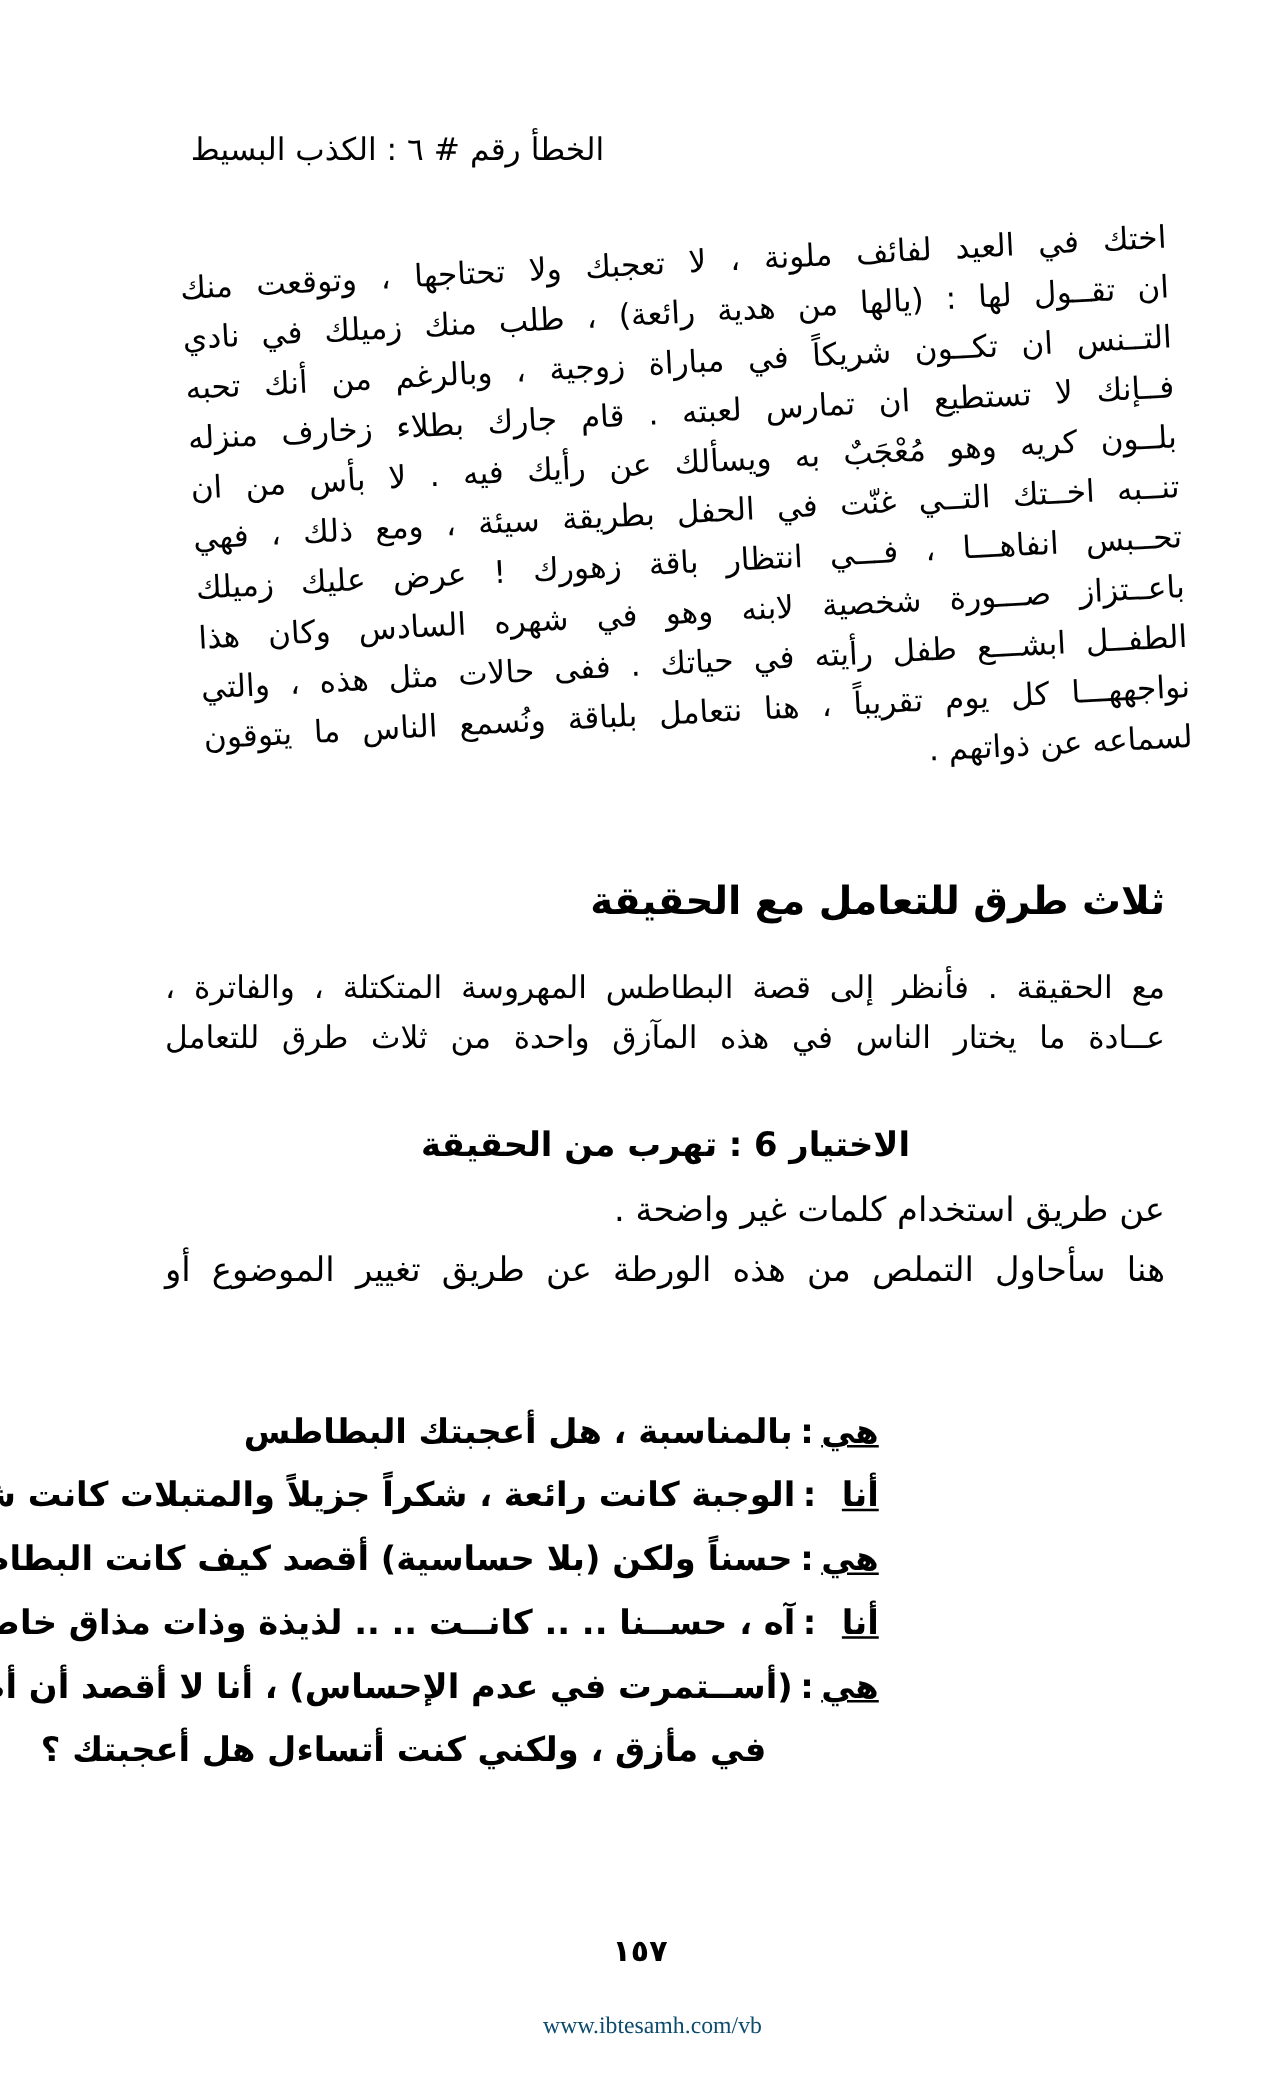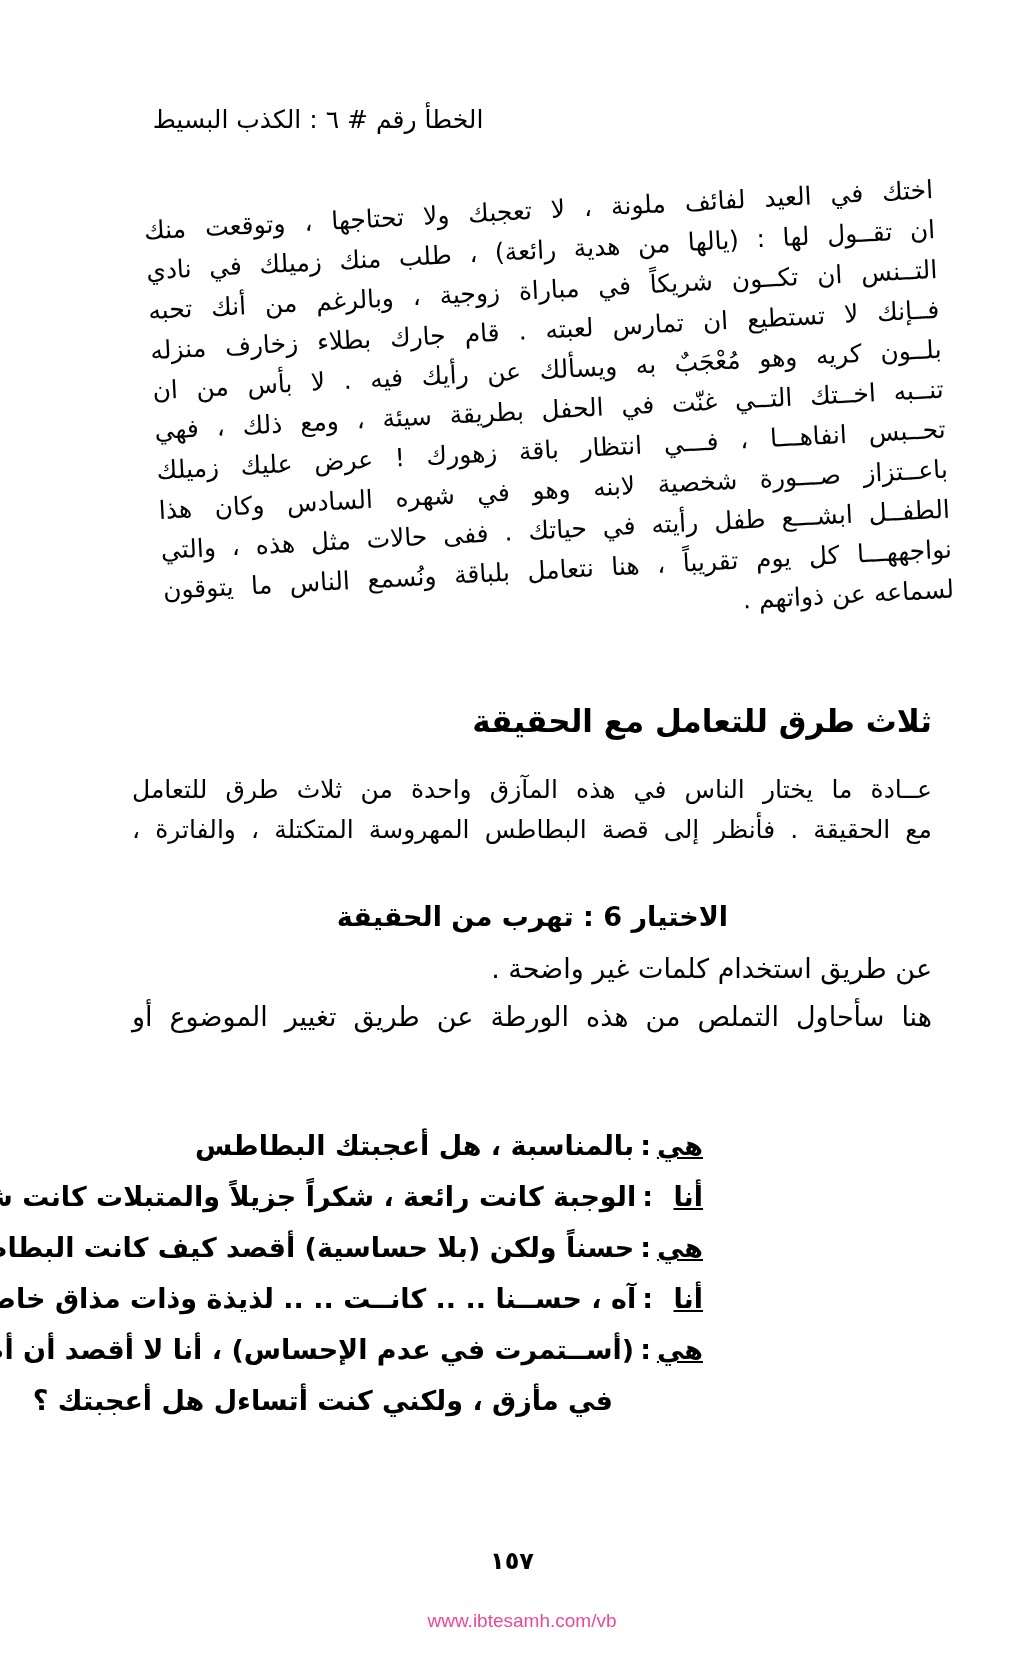--- a/index.html
+++ b/index.html
@@ -130,23 +130,23 @@
       font-weight: bold;
       line-height: 32px;
     }
     .watermark {
       position: absolute;
       top: 1608px;
       left: 300px;
       width: 420px;
       direction: ltr;
       text-align: center;
-      font-family: Liberation Sans, sans-serif;
+      font-family: Liberation Serif, serif;
       font-size: 19px;
-      color: #ec4899;
+      color: #0c4a6e;
       line-height: 26px;
     }
   </style>
 </head>
 <body>
 
 <div class="page">
 
   <div class="chapter-title">الخطأ رقم # ٦ : الكذب البسيط</div>
 
@@ -160,22 +160,22 @@
     <div class="line">تحــبس انفاهـــا ، فـــي انتظار باقة زهورك ! عرض عليك زميلك</div>
     <div class="line">باعــتزاز صـــورة شخصية لابنه وهو في شهره السادس وكان هذا</div>
     <div class="line">الطفــل ابشـــع طفل رأيته في حياتك . ففى حالات مثل هذه ، والتي</div>
     <div class="line">نواجههـــا كل يوم تقريباً ، هنا نتعامل بلباقة ونُسمع الناس ما يتوقون</div>
     <div class="line last">لسماعه عن ذواتهم .</div>
   </div>
 
   <div class="section-heading">ثلاث طرق للتعامل مع الحقيقة</div>
 
   <div class="para para-intro">
+    <div class="line">مع الحقيقة . فأنظر إلى قصة البطاطس المهروسة المتكتلة ، والفاترة ،</div>
     <div class="line">عــادة ما يختار الناس في هذه المآزق واحدة من ثلاث طرق للتعامل</div>
-    <div class="line">مع الحقيقة . فأنظر إلى قصة البطاطس المهروسة المتكتلة ، والفاترة ،</div>
   </div>
 
   <div class="option-heading">الاختيار 6 : تهرب من الحقيقة</div>
 
   <div class="para para-option">
     <div class="line last">عن طريق استخدام كلمات غير واضحة .</div>
     <div class="line">هنا سأحاول التملص من هذه الورطة عن طريق تغيير الموضوع أو</div>
   </div>
 
   <div class="dialogue">

